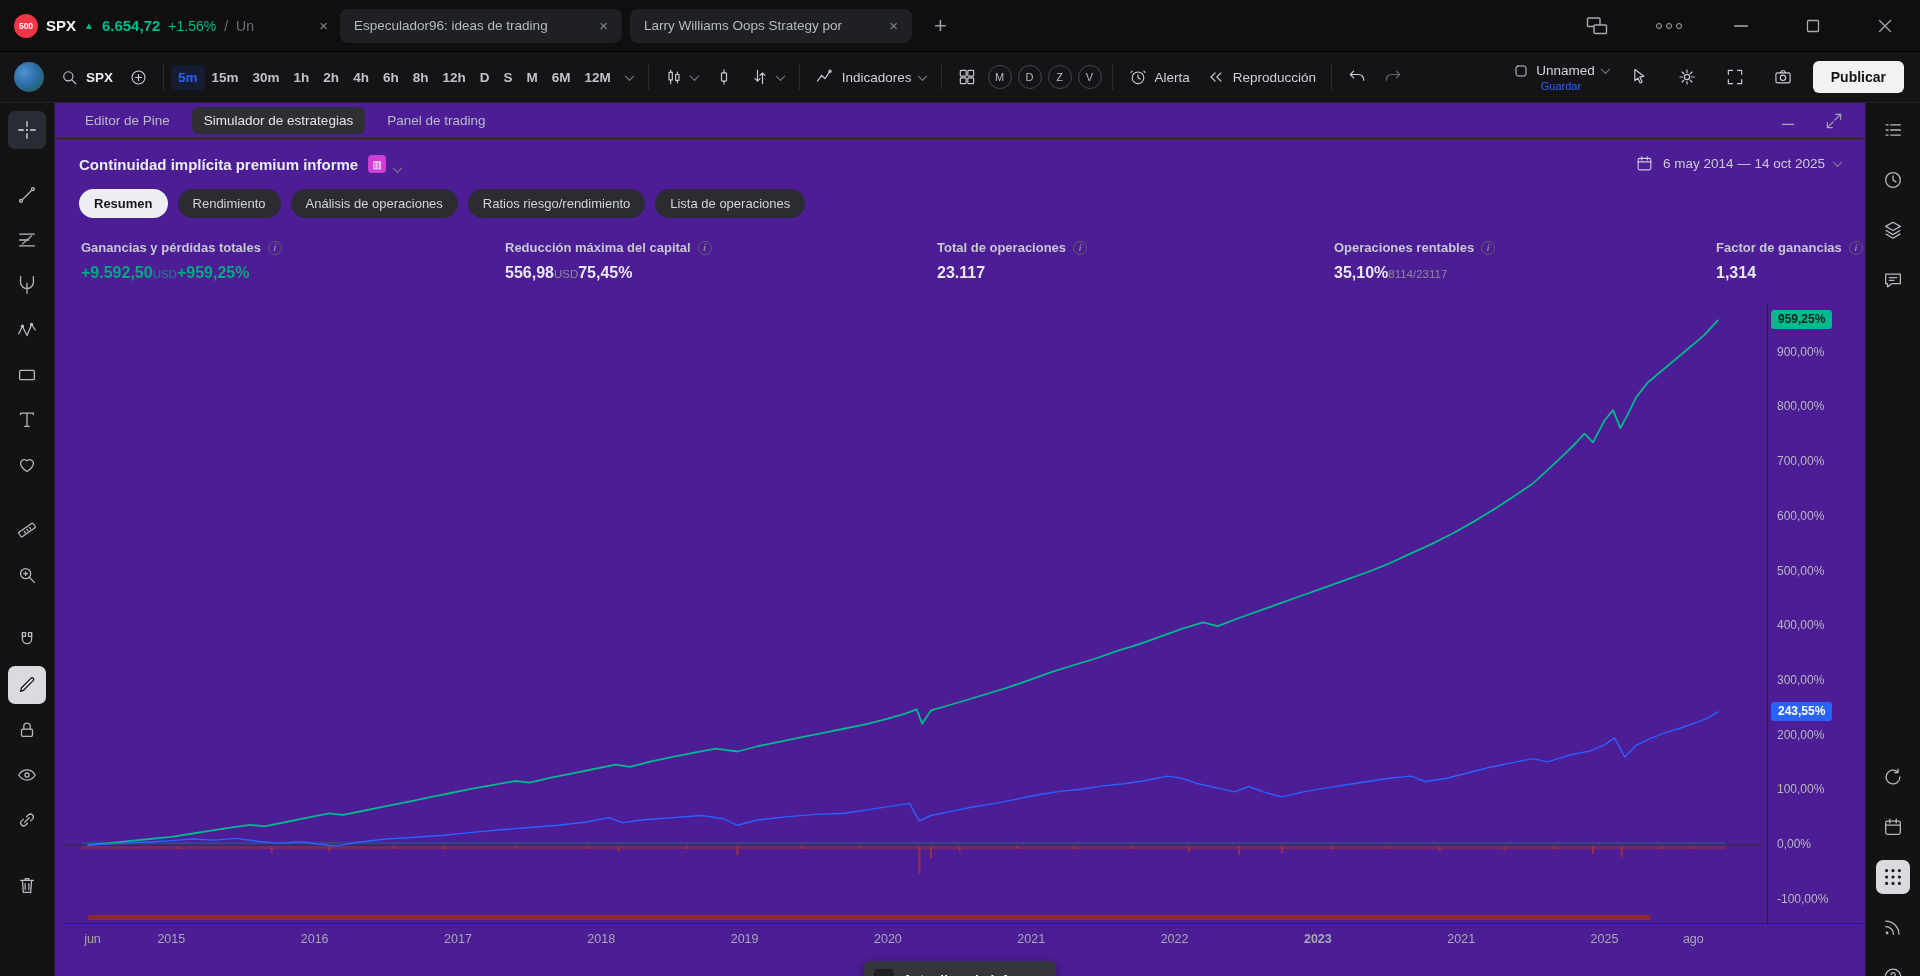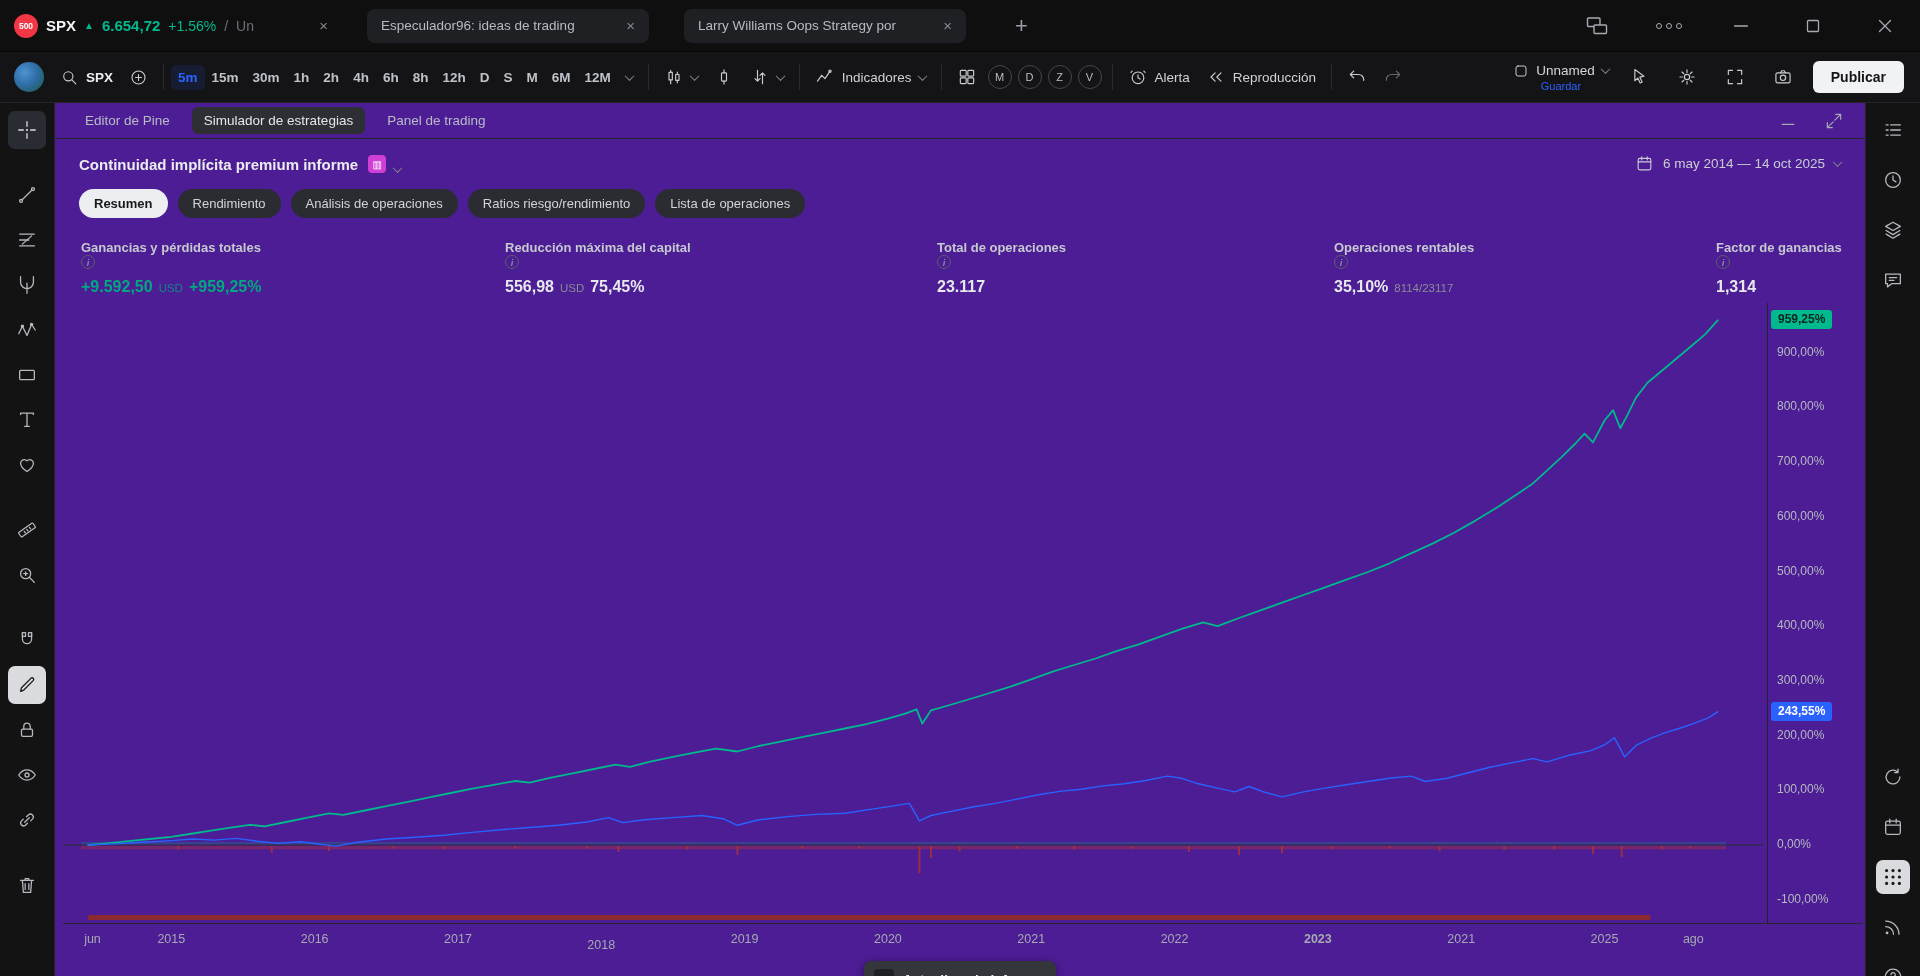--- a/index.html
+++ b/index.html
@@ -13,21 +13,20 @@
   }
   button { background:none; border:0; font:inherit; color:inherit; cursor:pointer; }
   svg { display:block; }
   .ic { stroke:currentColor; fill:none; stroke-width:1.4; stroke-linecap:round; stroke-linejoin:round; }
 
   
   .titlebar {
     position:absolute; top:0; left:0; width:1920px; height:52px;
     background:#0f0f10; display:flex; align-items:center; padding:0 14px;
     border-bottom:1px solid #050505;
-    gap:27px;
   }
   .symtab { display:flex; align-items:center; gap:8px; width:318px; }
   .spbadge {
     width:24px; height:24px; border-radius:50%; background:#f23645; color:#fff;
     font-size:8.5px; font-weight:bold; display:flex; align-items:center; justify-content:center;
     flex:0 0 auto;
   }
   .sym { font-size:15px; font-weight:bold; color:#f5f6f9; }
   .tri { font-size:10px; color:var(--green,#00b98d); }
   .price { font-size:15px; font-weight:600; color:var(--green,#00b98d); }
@@ -113,27 +112,27 @@
 
   .report-tabs { display:flex; gap:10px; padding:8px 24px 14px; }
   .pill { background:#2a2c31; color:#d2d4da; border-radius:16px; padding:7px 15px; font-size:13px; }
   .pill.active { background:#eceef1; color:#17181a; font-weight:600; }
 
   .stats-row { display:flex; padding:8px 26px 0; }
   .stat { flex:0 0 auto; }
   .stat:nth-child(1){ width:424px; } .stat:nth-child(2){ width:432px; }
   .stat:nth-child(3){ width:397px; } .stat:nth-child(4){ width:382px; }
   .stat:last-child { margin-left:auto; width:auto; }
-  .stat-label { display:flex; align-items:flex-start; gap:0; font-size:13px; font-weight:bold; color:#c6c9d0;flex-direction:column; }
+  .stat-label { display:flex; align-items:center; gap:7px; font-size:13px; font-weight:bold; color:#c6c9d0; }
   .info-i {
     width:14px; height:14px; border:1px solid #5c5f66; border-radius:50%;
     font-size:9.5px; color:#8a8d94; display:flex; align-items:center; justify-content:center;
     font-style:italic; font-weight:bold; flex:0 0 auto;
   }
-  .stat-value-row { margin-top:9px; display:flex; align-items:baseline; gap:6px; font-size:16px; color:#e6e8ec; }
+  .stat-value-row { margin-top:9px; display:flex; align-items:baseline; gap:0; font-size:16px; color:#e6e8ec; }
   .stat-value { font-weight:600; }
   .stat-value.pos, .extra.pos { color:var(--green-text,#00a97f); }
   .unit { font-size:11.5px; color:#8a8d94; }
   .pos-stat .unit { color:var(--green-text,#00a97f); opacity:.75; }
   .extra { font-weight:600; }
   .extra.muted { font-size:11.5px; color:#8a8d94; font-weight:normal; }
 
   
   .chart-svg { position:absolute; left:8px; top:200px; width:1700px; height:620px; }
   .price-axis { position:absolute; left:1712px; top:200px; width:96px; height:620px; border-left:1px solid #232428; }
@@ -656,21 +655,21 @@
       <div class="ytick" style="top: 534px;">0,00%</div>
       <div class="ytick" style="top: 588.7px;">-100,00%</div>
       <div class="ybadge" style="top: 7.29025px; background: rgb(0, 185, 141); color: rgb(6, 38, 31);">959,25%</div>
       <div class="ybadge" style="top: 398.778px; background: rgb(41, 98, 255); color: rgb(255, 255, 255);">243,55%</div>
     </div>
   <div class="time-axis">
       <span class="xtick" style="left: 7.49787px;">jun</span>
       <span class="xtick" style="left: 86.3234px;">2015</span>
       <span class="xtick" style="left: 229.643px;">2016</span>
       <span class="xtick" style="left: 372.962px;">2017</span>
-      <span class="xtick" style="left: 516.281px; margin-top: 6px;">2018</span>
+      <span class="xtick" style="left: 516.281px;">2018</span>
       <span class="xtick" style="left: 659.6px;">2019</span>
       <span class="xtick" style="left: 802.919px;">2020</span>
       <span class="xtick" style="left: 946.238px;">2021</span>
       <span class="xtick" style="left: 1089.56px;">2022</span>
       <span class="xtick" style="left: 1232.88px; font-weight: bold;">2023</span>
       <span class="xtick" style="left: 1376.2px;">2021</span>
       <span class="xtick" style="left: 1519.51px;">2025</span>
       <span class="xtick" style="left: 1608.37px;">ago</span>
     </div>
 

